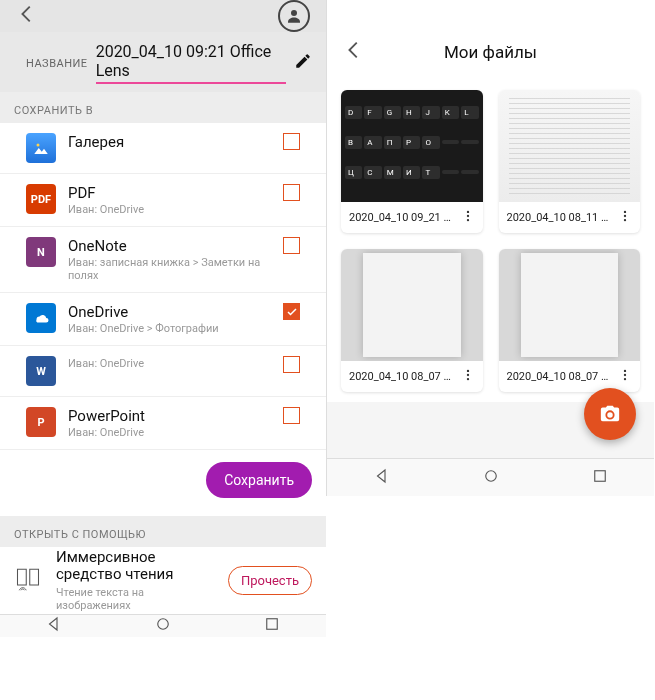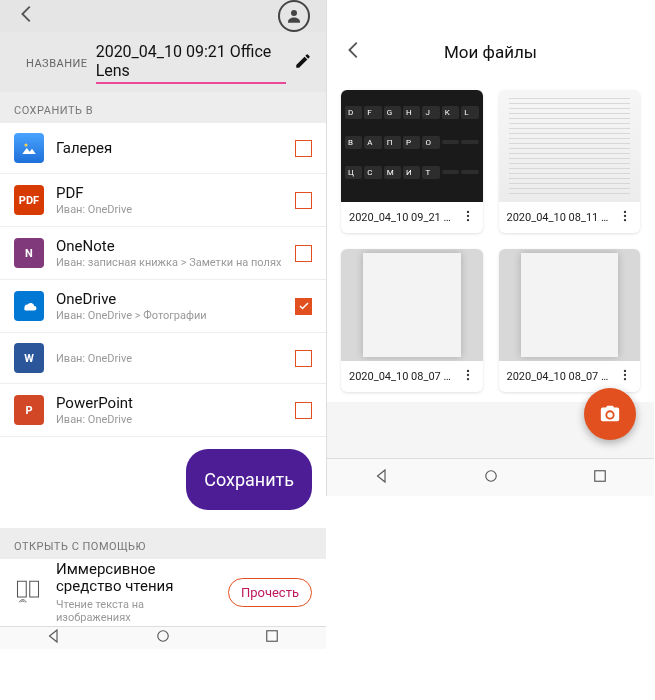--- a/index.html
+++ b/index.html
@@ -17,31 +17,31 @@
   .profile-icon svg { width: 18px; height: 18px; fill:#444; }
 
   .title-row { display: flex; align-items: center; padding: 10px 14px 8px; background: #e8e8e8; gap:8px; }
   .title-label { font-size: 11px; color: #666; letter-spacing:0.5px;margin-left:12px; }
   .title-value { font-size: 16px; color: #111; border-bottom: 2px solid #ec4899; flex:1; padding-bottom:2px; }
   .pencil svg { width: 18px; height: 18px; fill: #111; }
 
   .section-label { font-size: 11px; color: #777; letter-spacing: 0.5px; padding: 12px 14px 6px; background:#ededed; }
 
   .list { background: #fff; }
-  .row { display: flex; align-items: center; padding: 10px 14px; border-bottom: 1px solid #eee; gap: 12px; }
+  .row { display: flex; padding: 10px 26px; border-bottom: 1px solid #eee; gap: 12px; }
   .row .icon { width: 30px; height: 30px; display:flex; align-items:center; justify-content:center; border-radius:4px; font-size:11px; font-weight:bold; color:#fff; }
   .row .text { flex:1; }
   .row .name { font-size: 15px; color:#111; }
   .row .sub { font-size: 11px; color:#999; margin-top:1px; }
   .checkbox { width: 17px; height: 17px; border:1.5px solid #e2501f; display:flex; align-items:center; justify-content:center; }
   .checkbox.checked { background:#e2501f; }
   .checkbox.checked svg { width:12px; height:12px; stroke:#fff; stroke-width:3; fill:none; }
 
   .save-row { display:flex; justify-content:flex-end; padding:12px 14px; background:#fff; }
-  .save-btn { background:#4c1d95; color:#fff; font-size:18px; padding:20px 18px; border-radius:22px; }
+  .save-btn { background:#a21caf; color:#fff; font-size:14px; padding:10px 18px; border-radius:22px; }
 
   .open-section { background:#ededed; margin-top:6px; }
   .open-row { display:flex; align-items:center; padding:2px 14px; gap:14px; background:#fff; }
   .reader-icon svg { width:28px; height:28px; stroke:#555; fill:none; stroke-width:1.2; }
   .open-row .text { flex:1; }
   .open-row .name { font-size:15px; color:#111; line-height:1.15; }
   .open-row .sub { font-size:11px; color:#999; margin-top:2px; }
   .read-btn { border:1.3px solid #e2501f; color:#be185d; font-size:13px; padding:6px 12px; border-radius:18px; }
 
   .navbar { height:38px; border-top:1px solid #ddd; background:#f9f9f9; display:flex; align-items:center; justify-content:space-around; margin-top:auto; }

